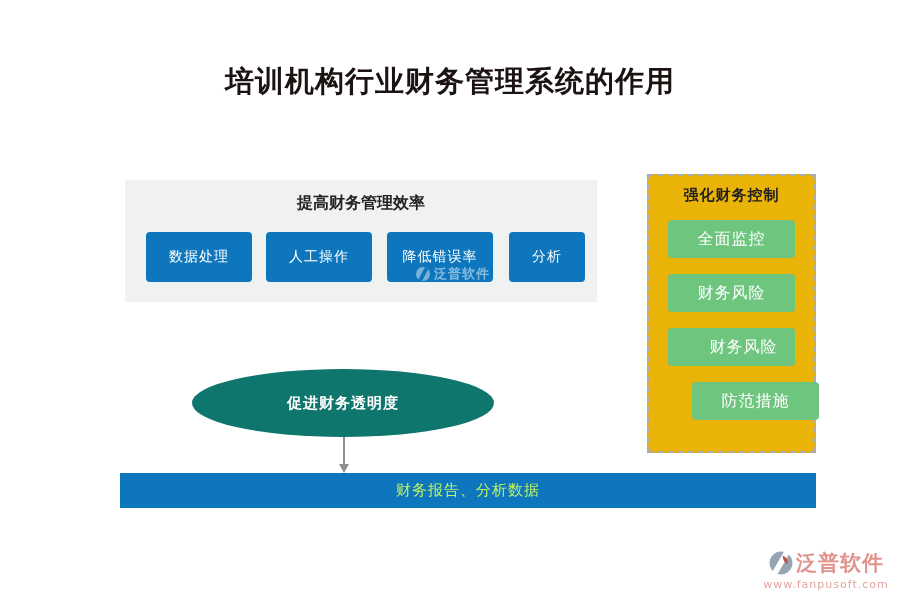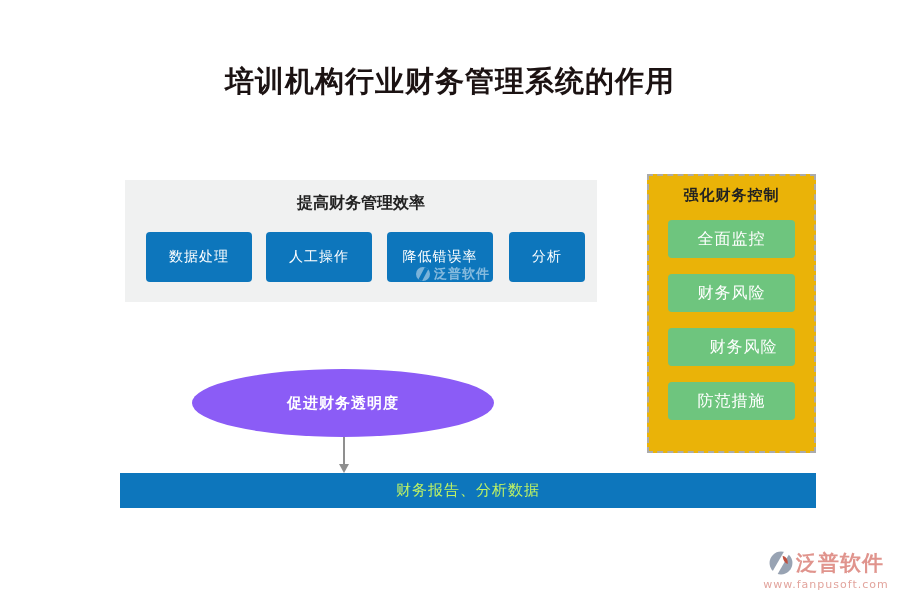--- a/index.html
+++ b/index.html
@@ -89,27 +89,27 @@
     background: #6ec57e;
     border-radius: 4px;
     color: #ffffff;
     font-size: 16px;
     display: flex; align-items: center; justify-content: center;
     letter-spacing: 1px;
   }
   .gbtn-1 { top: 44px; }
   .gbtn-2 { top: 98px; }
   .gbtn-3 { top: 152px; padding-left: 24px; }
-  .gbtn-4 { top: 206px; }
+  .gbtn-4 { top: 206px; margin-left: 24px; }
 
   
   .ellipse {
     left: 192px; top: 369px;
     width: 302px; height: 68px;
-    background: #8b5cf6;
+    background: #0f766e;
     border-radius: 50%;
     display: flex; align-items: center; justify-content: center;
     color: #ffffff; font-size: 15px; font-weight: bold;
     letter-spacing: 1px;
   }
 
   
   .arrow-line {
     left: 343px; top: 437px;
     width: 2px; height: 28px;

